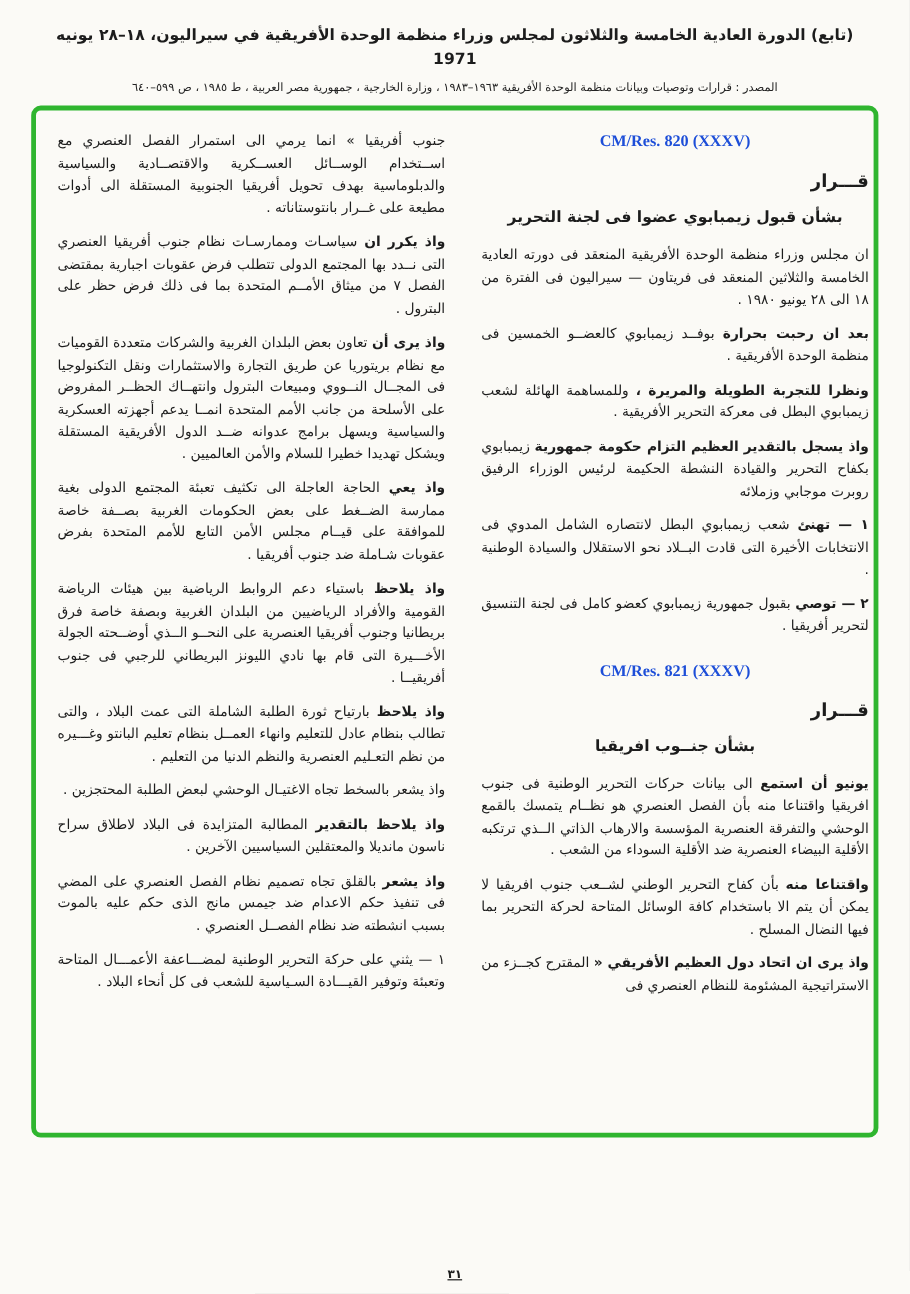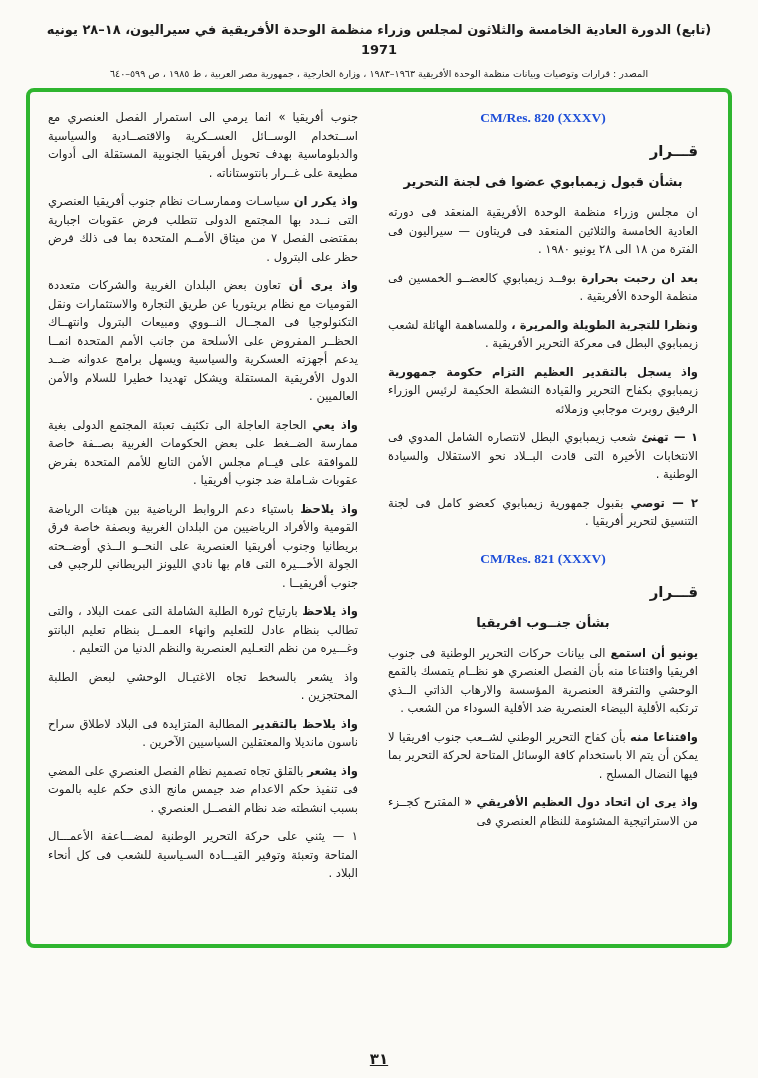--- a/index.html
+++ b/index.html
@@ -32,21 +32,21 @@
   }
   .content-box {
     position: absolute;
     left: 26px;
     right: 26px;
     top: 88px;
     height: 860px;
     border: 4px solid #2fb52f;
     border-radius: 8px;
     box-sizing: border-box;
-    padding: 16px 30px 12px 18px;
+    padding: 16px 4px 12px 18px;
     background: #fbfaf6;
   }
   .columns {
     display: flex;
     flex-direction: row;
     gap: 30px;
     height: 100%;
   }
   .col {
     flex: 1 1 0;
@@ -81,21 +81,21 @@
     font-weight: bold;
     font-size: 13px;
     margin: 0 0 14px 0;
   }
   .page-number {
     position: absolute;
     bottom: 10px;
     left: 0;
     right: 0;
     text-align: center;
-    font-size: 15px;
+    font-size: 10px;
     font-weight: bold;
     text-decoration: underline;
   }
 </style>
 </head>
 <body>
 
 <div class="page">
 
   <div class="doc-header">

